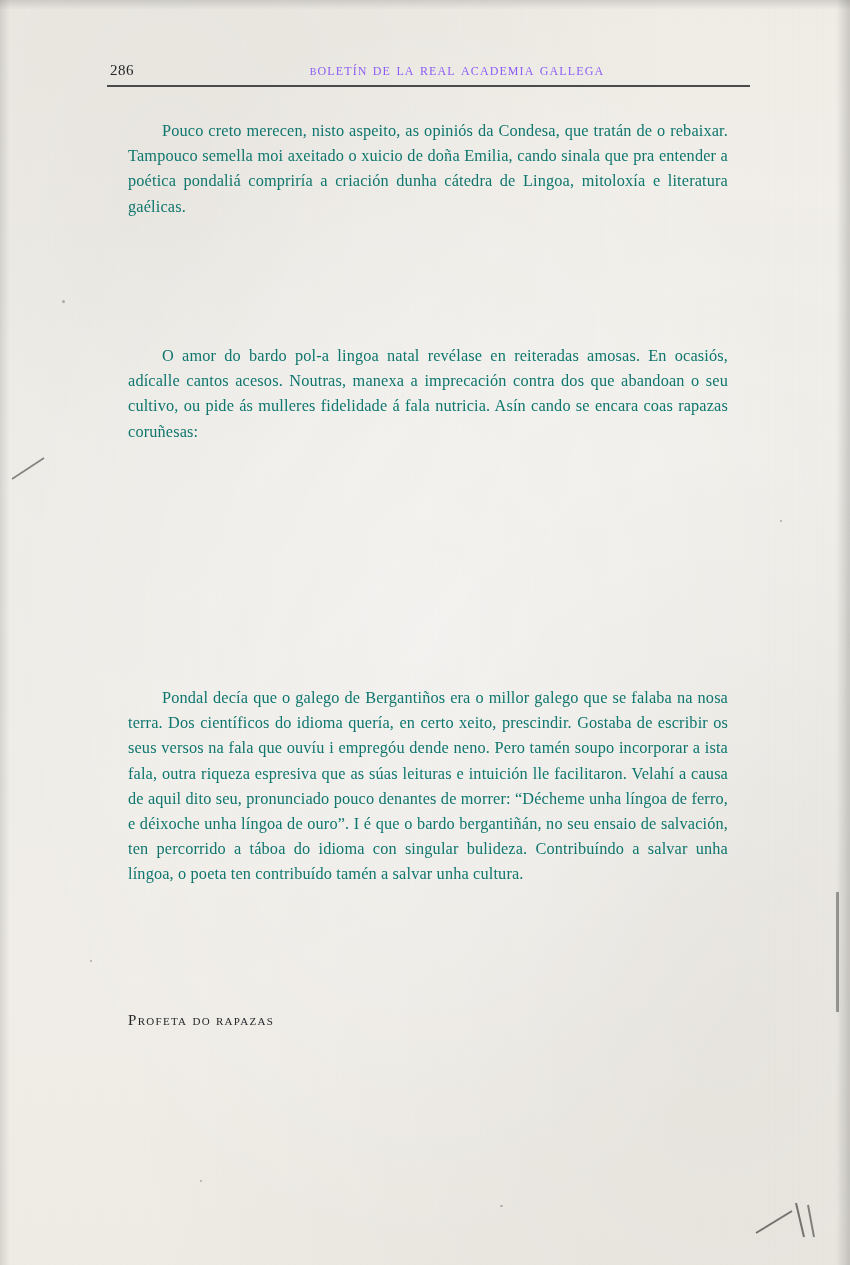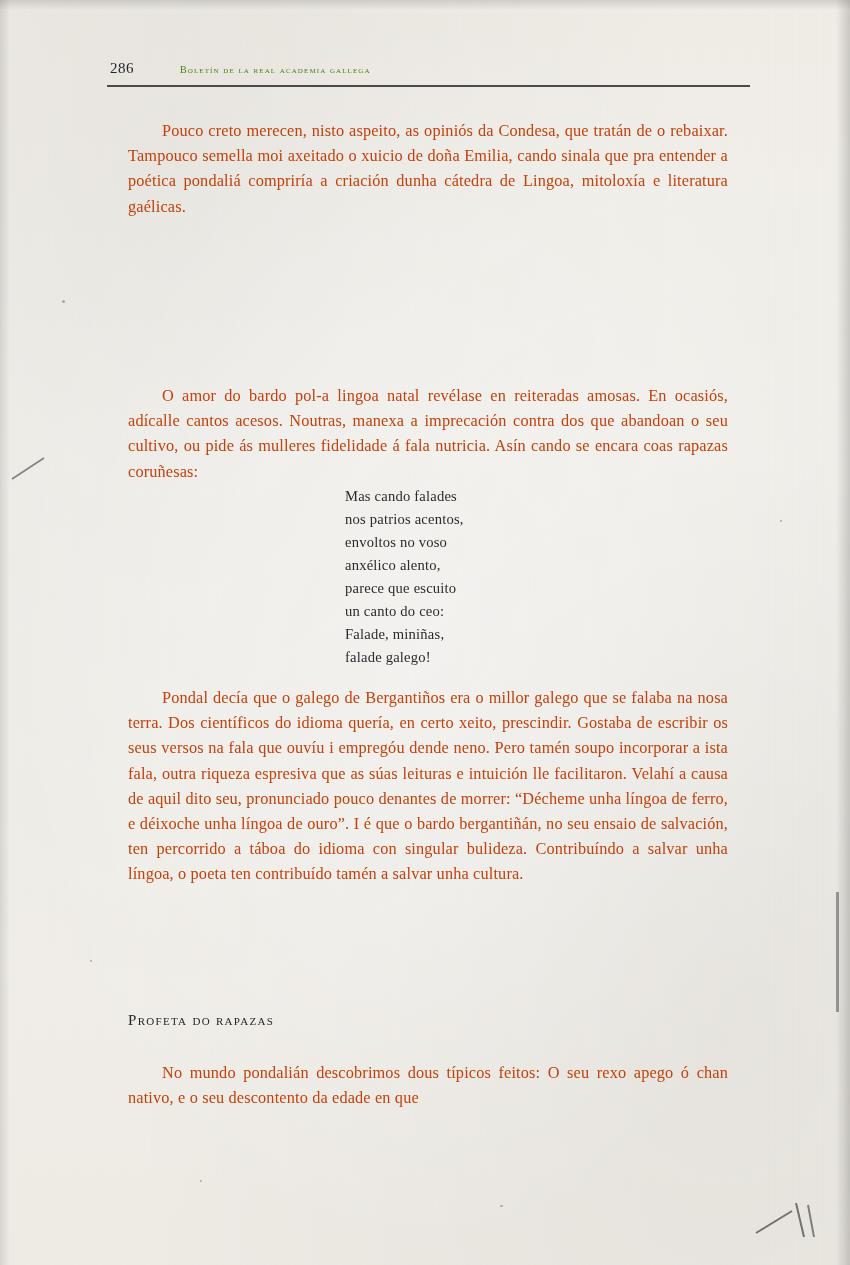--- a/index.html
+++ b/index.html
@@ -42,35 +42,34 @@
   }
 
   
   .header {
     position: absolute;
     left: 110px;
     top: 60px;
     width: 640px;
     display: flex;
     align-items: baseline;
-    gap: 16px;
   }
   .folio {
     font-size: 15px;
     letter-spacing: 0.5px;
     color: #25252a;
     width: 54px;
   }
   .running-title {
     flex: 1;
-    text-align: left;
-    font-size: 10px;
+    text-align: center;
+    font-size: 17px;
     letter-spacing: 1.1px;
     font-variant: small-caps;
-    color: #4d7c0f;
+    color: #8b5cf6;
     text-transform: lowercase;
   }
   .running-title::first-letter { font-size: 14.5px; }
   .rule {
     position: absolute;
     left: 107px;
     top: 85px;
     width: 643px;
     height: 2px;
     background: #2e2e32;
@@ -78,31 +77,31 @@
   }
 
   
   .body-block {
     position: absolute;
     left: 128px;
     width: 600px;
     font-size: 16.3px;
     line-height: 1.545;
     text-align: justify;
-    color: #c2410c;
+    color: #0f766e;
     letter-spacing: 0.15px;
   }
   .body-block p {
     margin: 0 0 0 0;
     text-indent: 34px;
   }
 
   #p1 { top: 118px; }
   #p2 { top: 242px; }
-  #p3 { top: 343px; margin-top: 40px; }
+  #p3 { top: 343px; }
 
   
   .verse {
     position: absolute;
     left: 345px;
     top: 485px;
     font-size: 14.6px;
     line-height: 1.58;
     color: #2b2b2f;
     letter-spacing: 0.2px;
@@ -194,40 +193,27 @@
 
   <div class="body-block" id="p1">
     <p>Pouco creto merecen, nisto aspeito, as opiniós da Condesa, que tratán de o rebaixar. Tampouco semella moi axeitado o xuicio de doña Emilia, cando sinala que pra entender a poética pondaliá compriría a criación dunha cátedra de Lingoa, mitoloxía e literatura gaélicas.</p>
   </div>
 
 
   <div class="body-block" id="p3">
     <p>O amor do bardo pol-a lingoa natal revélase en reiteradas amosas. En ocasiós, adícalle cantos acesos. Noutras, manexa a imprecación contra dos que abandoan o seu cultivo, ou pide ás mulleres fidelidade á fala nutricia. Asín cando se encara coas rapazas coruñesas:</p>
   </div>
 
-  <div class="verse">
-    <div>Mas cando falades</div>
-    <div>nos patrios acentos,</div>
-    <div>envoltos no voso</div>
-    <div>anxélico alento,</div>
-    <div>parece que escuito</div>
-    <div>un canto do ceo:</div>
-    <div>Falade, miniñas,</div>
-    <div>falade galego!</div>
-  </div>
 
   <div class="body-block" id="p4">
     <p>Pondal decía que o galego de Bergantiños era o millor galego que se falaba na nosa terra. Dos científicos do idioma quería, en certo xeito, prescindir. Gostaba de escribir os seus versos na fala que ouvíu i empregóu dende neno. Pero tamén soupo incorporar a ista fala, outra riqueza espresiva que as súas leituras e intuición lle facilitaron. Velahí a causa de aquil dito seu, pronunciado pouco denantes de morrer: “Décheme unha língoa de ferro, e déixoche unha língoa de ouro”. I é que o bardo bergantiñán, no seu ensaio de salvación, ten percorrido a táboa do idioma con singular bulideza. Contribuíndo a salvar unha língoa, o poeta ten contribuído tamén a salvar unha cultura.</p>
   </div>
 
   <div class="section-head">Profeta do rapazas</div>
 
-  <div class="body-block" id="p5">
-    <p>No mundo pondalián descobrimos dous típicos feitos: O seu rexo apego ó chan nativo, e o seu descontento da edade en que</p>
-  </div>
 
 </div>
 
 <div class="edge-dark-right"></div>
 <div class="edge-dark-left"></div>
 <div class="edge-dark-top"></div>
 <div class="spine-tick"></div>
 
 <svg class="margin-slash" viewBox="0 0 38 26">
   <path d="M2 24 L34 3" stroke="rgba(0,0,0,0.45)" stroke-width="1.6" fill="none"></path>

